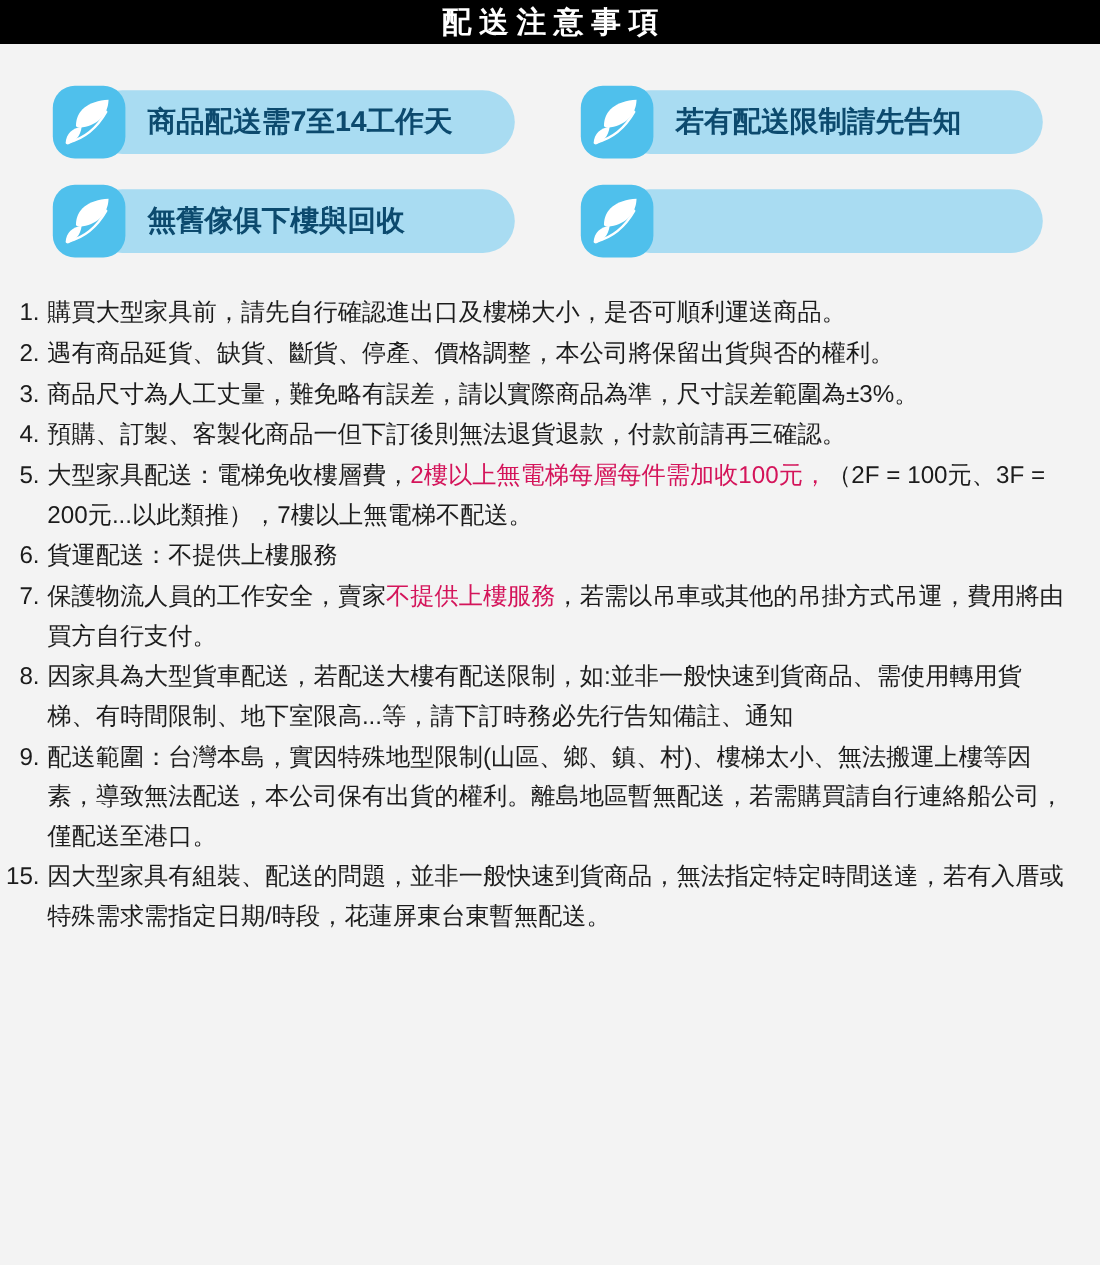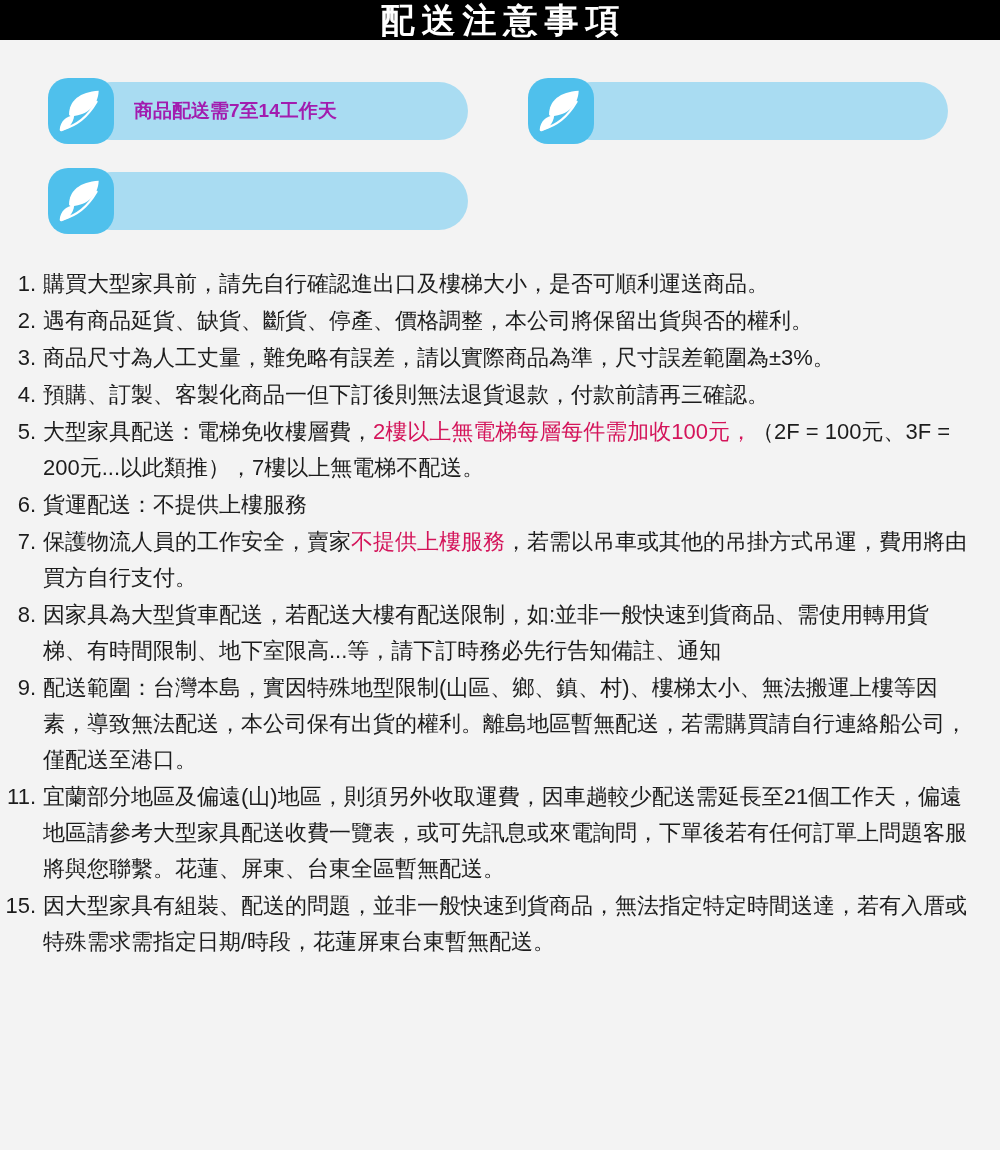--- a/index.html
+++ b/index.html
@@ -19,21 +19,21 @@
     overflow:hidden;
   }
   .header{
     height:40px;
     background:var(--header-bg);
     color:var(--header-fg);
     display:flex;align-items:center;justify-content:center;
   }
   .header h1{
     margin:0;
-    font-size:34px;
+    font-size:27px;
     font-weight:bold;
     letter-spacing:7px;
     text-indent:7px;
     line-height:40px;
   }
   .badge-grid{
     display:grid;
     grid-template-columns:420px 420px;
     column-gap:60px;
     row-gap:24px;
@@ -55,23 +55,23 @@
     width:66px;height:66px;
     background:var(--icon-blue);
     border-radius:20px;
     display:flex;align-items:center;justify-content:center;
   }
   .badge .leaf-box svg{width:52px;height:52px;}
   .badge .label{
     position:absolute;
     left:86px;top:50%;
     transform:translateY(-50%);
-    font-size:19px;
+    font-size:26px;
     font-weight:bold;
-    color:#a21caf;
+    color:#0c4a6e;
     white-space:nowrap;
   }
   .notes{
     margin:32px 0 0 0;
     padding:0;
     list-style:none;
   }
   .notes li{
     display:flex;
     font-size:22px;
@@ -109,23 +109,35 @@
 
   <div class="badge">
     <div class="pill"></div>
     <div class="leaf-box">
       <svg viewBox="0 0 100 100" aria-hidden="true">
         <path d="M27 57 C27 30 48 13 84 11 C83 40 62 57 34 60 C31 60 28 59 27 57 Z" fill="#ffffff"></path>
         <path d="M15 85 C42 78 65 58 80 32" fill="none" stroke="#ffffff" stroke-width="4" stroke-linecap="round"></path>
         <path d="M9 86 C10 70 21 60 37 58 C35 74 26 84 13 89 C11 89 9 88 9 86 Z" fill="#ffffff"></path>
       </svg>
     </div>
-  </div>
-
-
+    <div class="label">若有配送限制請先告知</div>
+  </div>
+
+
+  <div class="badge">
+    <div class="pill"></div>
+    <div class="leaf-box">
+      <svg viewBox="0 0 100 100" aria-hidden="true">
+        <path d="M27 57 C27 30 48 13 84 11 C83 40 62 57 34 60 C31 60 28 59 27 57 Z" fill="#ffffff"></path>
+        <path d="M15 85 C42 78 65 58 80 32" fill="none" stroke="#ffffff" stroke-width="4" stroke-linecap="round"></path>
+        <path d="M9 86 C10 70 21 60 37 58 C35 74 26 84 13 89 C11 89 9 88 9 86 Z" fill="#ffffff"></path>
+      </svg>
+    </div>
+    <div class="label">無舊傢俱下樓與回收</div>
+  </div>
 
   <div class="badge">
     <div class="pill"></div>
     <div class="leaf-box">
       <svg viewBox="0 0 100 100" aria-hidden="true">
         <path d="M27 57 C27 30 48 13 84 11 C83 40 62 57 34 60 C31 60 28 59 27 57 Z" fill="#ffffff"></path>
         <path d="M15 85 C42 78 65 58 80 32" fill="none" stroke="#ffffff" stroke-width="4" stroke-linecap="round"></path>
         <path d="M9 86 C10 70 21 60 37 58 C35 74 26 84 13 89 C11 89 9 88 9 86 Z" fill="#ffffff"></path>
       </svg>
     </div>
@@ -173,22 +185,18 @@
     <span class="num">8.</span>
     <span class="txt"><span>因家具為大型貨車配送，若配送大樓有配送限制，如:並非一般快速到貨商品、需使用轉用貨梯、有時間限制、地下室限高...等，請下訂時務必先行告知備註、通知</span></span>
   </li>
 
   <li>
     <span class="num">9.</span>
     <span class="txt"><span>配送範圍：台灣本島，實因特殊地型限制(山區、鄉、鎮、村)、樓梯太小、無法搬運上樓等因素，導致無法配送，本公司保有出貨的權利。離島地區暫無配送，若需購買請自行連絡船公司，僅配送至港口。</span></span>
   </li>
 
 
-  <li>
-    <span class="num">11.</span>
-    <span class="txt"><span>宜蘭部分地區及偏遠(山)地區，則須另外收取運費，因車趟較少配送需延長至21個工作天，偏遠地區請參考大型家具配送收費一覽表，或可先訊息或來電詢問，下單後若有任何訂單上問題客服將與您聯繫。花蓮、屏東、台東全區暫無配送。</span></span>
-  </li>
 
   <li>
     <span class="num">15.</span>
     <span class="txt"><span>因大型家具有組裝、配送的問題，並非一般快速到貨商品，無法指定特定時間送達，若有入厝或特殊需求需指定日期/時段，花蓮屏東台東暫無配送。</span></span>
   </li>
 </ol>
 
 </body></html>

